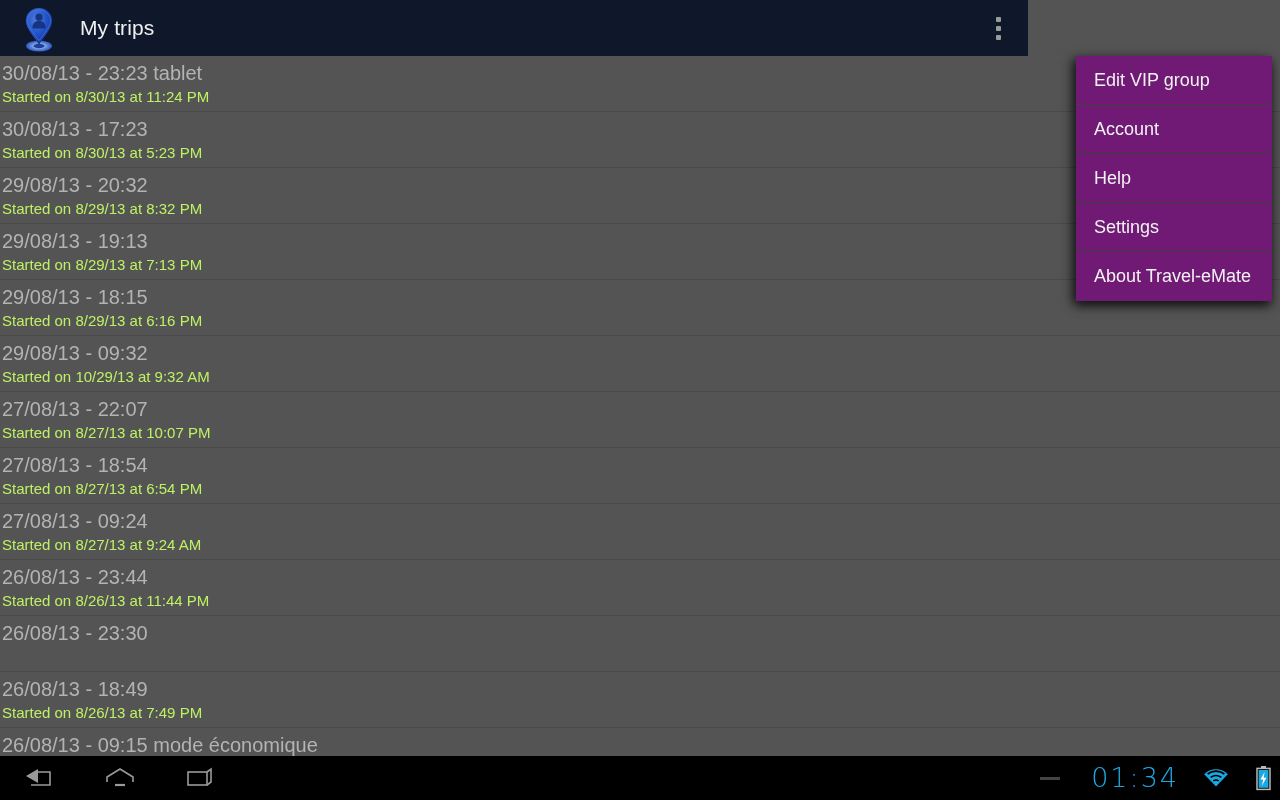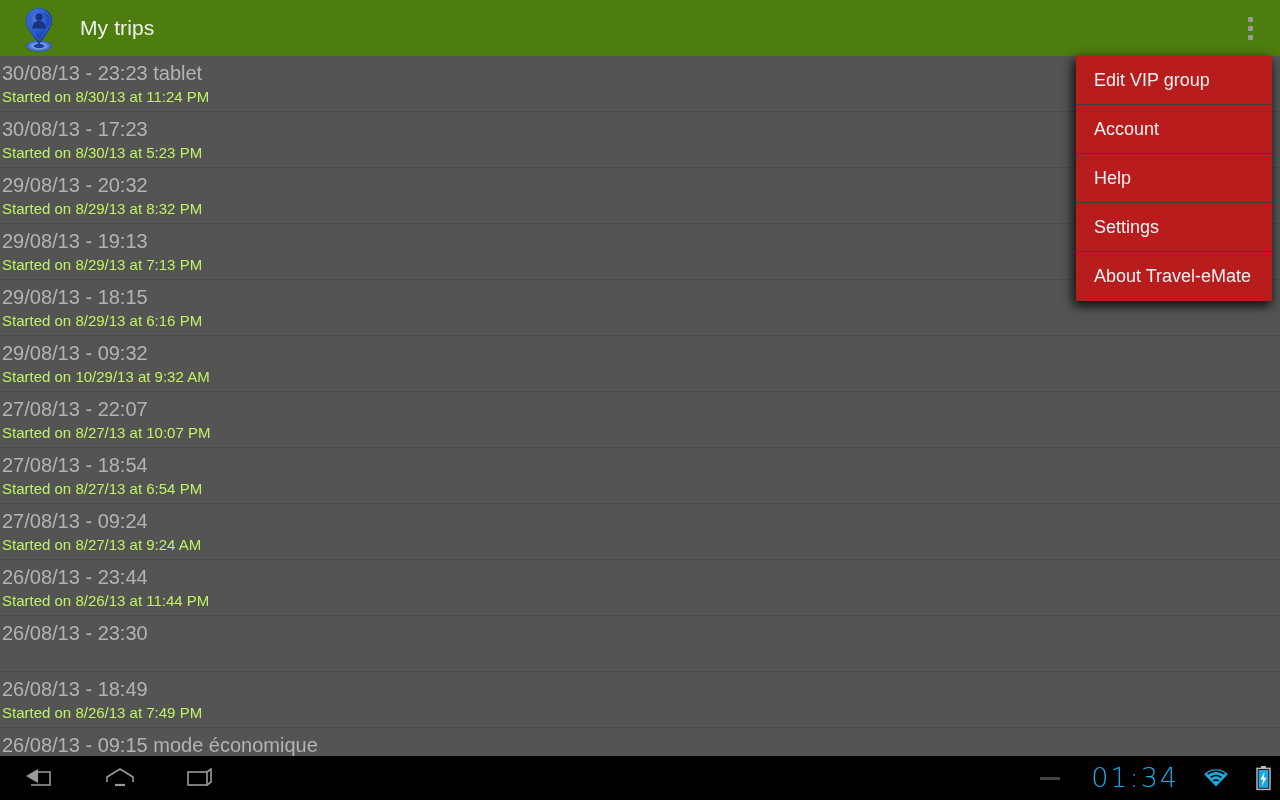--- a/index.html
+++ b/index.html
@@ -19,23 +19,23 @@
     width: 1280px;
     height: 800px;
     background: #545454;
     overflow: hidden;
   }
 
   
   #action-bar {
     position: absolute;
     top: 0; left: 0;
-    width: 1280px;
+    width: 1028px;
     height: 56px;
-    background: #4d7c0f;
+    background: #0f172a;
     display: flex;
     align-items: center;
     box-sizing: border-box;
     padding: 0 6px 0 18px;
     z-index: 30;
   }
   #app-icon {
     width: 42px;
     height: 50px;
     flex: 0 0 42px;
@@ -104,21 +104,21 @@
     overflow: hidden;
     margin-top: 1px;
   }
 
   
   #overflow-menu {
     position: absolute;
     top: 56px;
     left: 1076px;
     width: 196px;
-    background: #b91c1c;
+    background: #701a75;
     z-index: 40;
     box-shadow: -4px 3px 10px rgba(0,0,0,0.55), 0 5px 10px rgba(0,0,0,0.55);
     padding: 0;
     text-align: right;
   }
   .menu-item {
     height: 49px;
     display: flex;
     align-items: center;
     padding-left: 18px;

